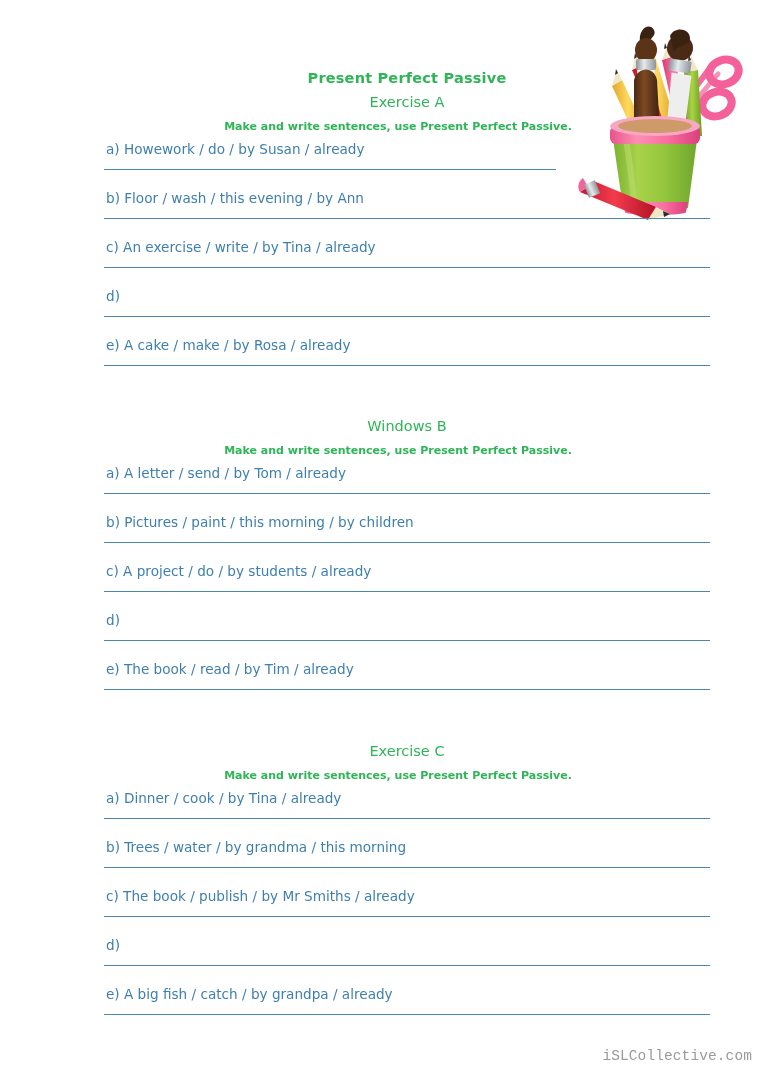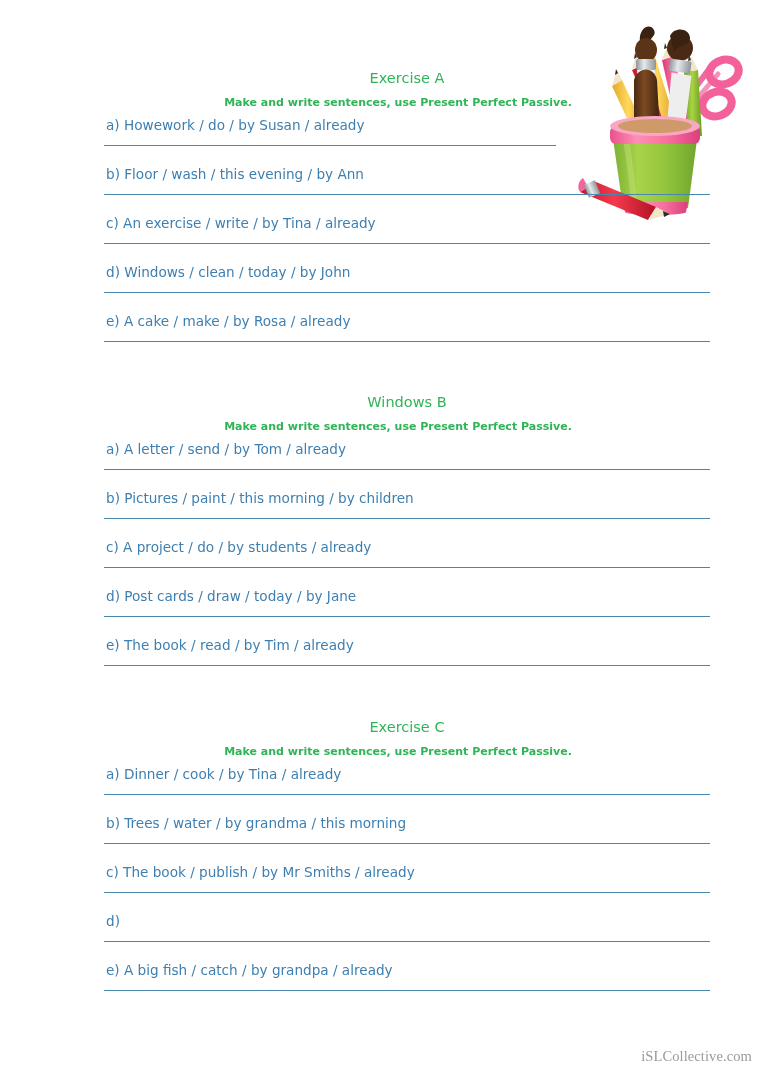--- a/index.html
+++ b/index.html
@@ -106,21 +106,21 @@
     height: 24px;
   }
 
   
   .footer {
     position: absolute;
     right: 14px;
     top: 1048px;
     color: #9a9a9a;
     font-size: 14.5px;
-    font-family: Liberation Serif, serif;
+    font-family: Liberation Mono, monospace;
     letter-spacing: 0.1px;
     white-space: nowrap;
   }
 </style>
 </head>
 <body>
 
 <div class="page">
 
   <div class="clipart">
@@ -246,41 +246,42 @@
         <path d="M2,180 L10,175 L5,166 C0,169 -1,176 2,180 Z" fill="#f0659a"></path>
         <rect x="8" y="170" width="12" height="14" fill="url(#silG)" transform="rotate(-22 14 177)"></rect>
         <path d="M70,208 L78,195 L92,202 Z" fill="#f2e6c8"></path>
         <path d="M85,199 L92,202 L86,205 Z" fill="#2c2c2c"></path>
       </g>
     </svg>
   </div>
 
   <div class="content">
 
+    <div class="title">Present Perfect Passive</div>
     <div class="subtitle">Exercise A</div>
     <div class="instruction">Make and write sentences, use Present Perfect Passive.</div>
 
     <div class="exercise">
       <div class="qitem">
         <span>a)</span>&nbsp;<span>Howework / do / by Susan / already</span>
       </div>
       <div class="answer-line short"></div>
 
       <div class="qitem">
         <span>b)</span>&nbsp;<span>Floor / wash / this evening / by Ann</span>
       </div>
       <div class="answer-line"></div>
 
       <div class="qitem">
         <span>c)</span>&nbsp;<span>An exercise / write / by Tina / already</span>
       </div>
       <div class="answer-line"></div>
 
       <div class="qitem">
-        <span>d)</span>&nbsp;<span>Windows / clean / today / by John</span>
+        <span>d)</span>&nbsp;
       </div>
       <div class="answer-line"></div>
 
       <div class="qitem">
         <span>e)</span>&nbsp;<span>A cake / make / by Rosa / already</span>
       </div>
       <div class="answer-line"></div>
     </div>
 
     <div class="section-gap-a"></div>
@@ -298,21 +299,21 @@
         <span>b)</span>&nbsp;<span>Pictures / paint / this morning / by children</span>
       </div>
       <div class="answer-line"></div>
 
       <div class="qitem">
         <span>c)</span>&nbsp;<span>A project / do / by students / already</span>
       </div>
       <div class="answer-line"></div>
 
       <div class="qitem">
-        <span>d)</span>&nbsp;<span>Post cards / draw / today / by Jane</span>
+        <span>d)</span>&nbsp;
       </div>
       <div class="answer-line"></div>
 
       <div class="qitem">
         <span>e)</span>&nbsp;<span>The book / read / by Tim / already</span>
       </div>
       <div class="answer-line"></div>
     </div>
 
     <div class="section-gap-b"></div>

